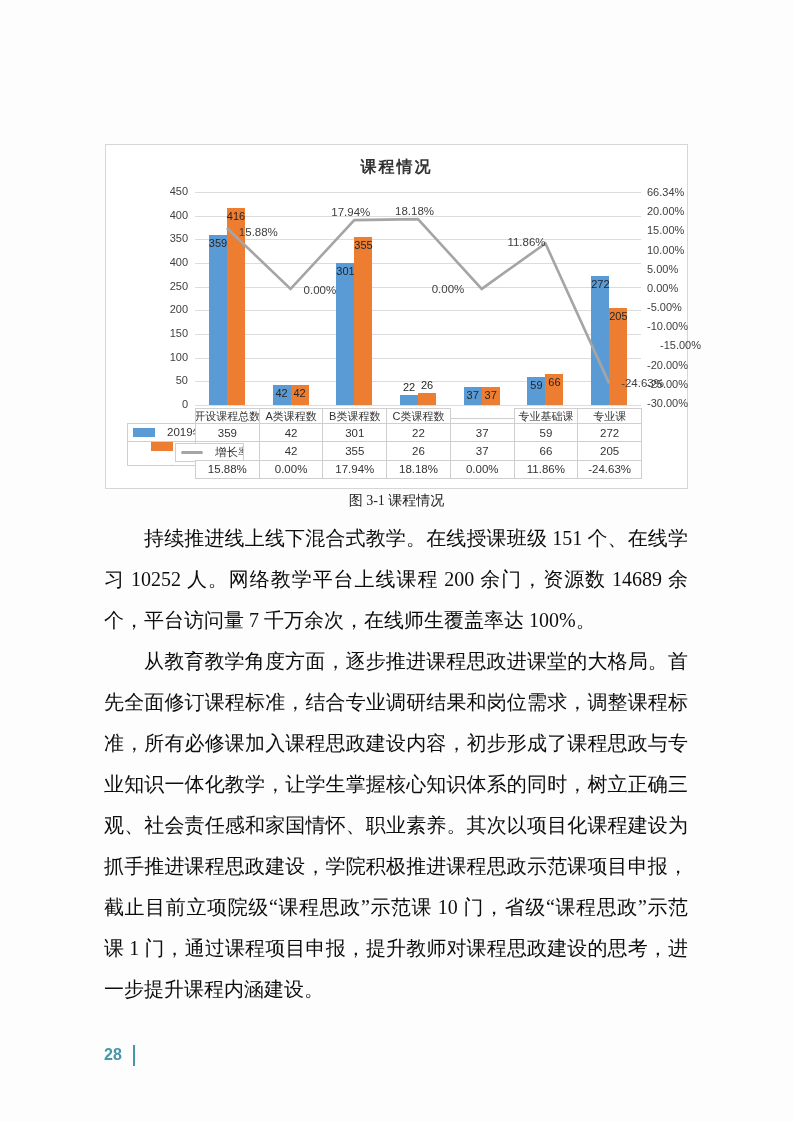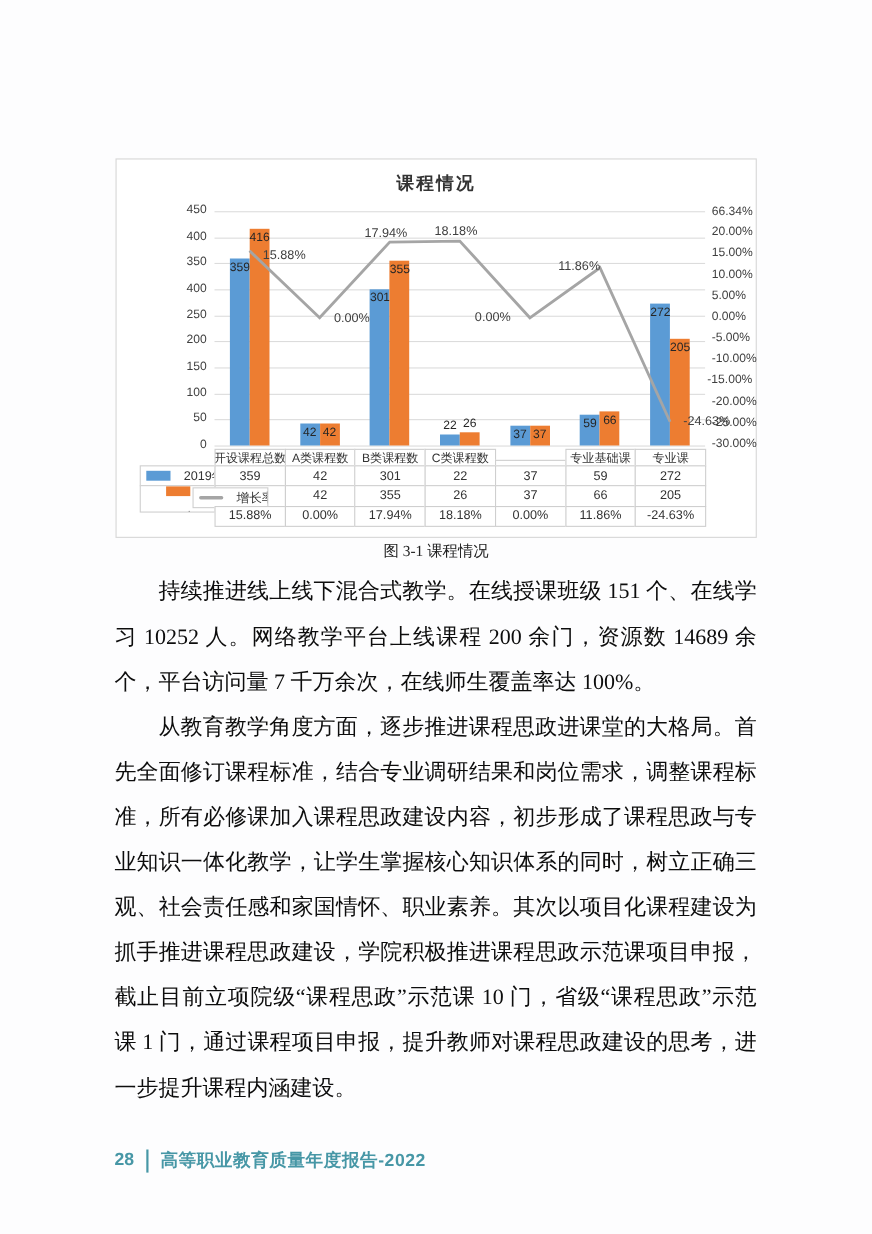--- a/index.html
+++ b/index.html
@@ -91,21 +91,21 @@
         <div class="gridline" style="left: 89px; top: 260px; width: 446px;"></div>
         <div class="tick-label left-tick" style="left: 38px; top: 253px; width: 44px;">0</div>
         <div class="tick-label" style="left: 541px; top: 41px;">66.34%</div>
         <div class="tick-label" style="left: 541px; top: 60.1818px;">20.00%</div>
         <div class="tick-label" style="left: 541px; top: 79.3636px;">15.00%</div>
         <div class="tick-label" style="left: 541px; top: 98.5455px;">10.00%</div>
         <div class="tick-label" style="left: 541px; top: 117.727px;">5.00%</div>
         <div class="tick-label" style="left: 541px; top: 136.909px;">0.00%</div>
         <div class="tick-label" style="left: 541px; top: 156.091px;">-5.00%</div>
         <div class="tick-label" style="left: 541px; top: 175.273px;">-10.00%</div>
-        <div class="tick-label" style="left: 537px; top: 194.455px;">-15.00%</div>
+        <div class="tick-label" style="left: 554px; top: 194.455px;">-15.00%</div>
         <div class="tick-label" style="left: 541px; top: 213.636px;">-20.00%</div>
         <div class="tick-label" style="left: 541px; top: 232.818px;">-25.00%</div>
         <div class="tick-label" style="left: 541px; top: 252px;">-30.00%</div>
         <div class="bar" style="left: 102.857px; top: 90.0733px; width: 18px; height: 169.927px; background: rgb(91, 155, 213);"></div>
         <div class="bar-label" style="left: 102.857px; top: 92.0733px; width: 18px; color: rgb(38, 38, 38);">359</div>
         <div class="bar" style="left: 166.571px; top: 240.12px; width: 18px; height: 19.88px; background: rgb(91, 155, 213);"></div>
         <div class="bar-label" style="left: 166.571px; top: 242.12px; width: 18px; color: rgb(38, 38, 38);">42</div>
         <div class="bar" style="left: 230.286px; top: 117.527px; width: 18px; height: 142.473px; background: rgb(91, 155, 213);"></div>
         <div class="bar-label" style="left: 230.286px; top: 119.527px; width: 18px; color: rgb(38, 38, 38);">301</div>
         <div class="bar" style="left: 294px; top: 249.587px; width: 18px; height: 10.4133px; background: rgb(91, 155, 213);"></div>
@@ -186,16 +186,15 @@
   <div class="fig-caption">图 3-1 课程情况</div>
 
   <div class="doc-text">
     <p>持续推进线上线下混合式教学。在线授课班级 151 个、在线学习 10252 人。网络教学平台上线课程 200 余门，资源数 14689 余个，平台访问量 7 千万余次，在线师生覆盖率达 100%。</p>
     <p>从教育教学角度方面，逐步推进课程思政进课堂的大格局。首先全面修订课程标准，结合专业调研结果和岗位需求，调整课程标准，所有必修课加入课程思政建设内容，初步形成了课程思政与专业知识一体化教学，让学生掌握核心知识体系的同时，树立正确三观、社会责任感和家国情怀、职业素养。其次以项目化课程建设为抓手推进课程思政建设，学院积极推进课程思政示范课项目申报，截止目前立项院级“课程思政”示范课 10 门，省级“课程思政”示范课 1 门，通过课程项目申报，提升教师对课程思政建设的思考，进一步提升课程内涵建设。</p>
   </div>
 
   <div class="footer">
     <span class="page-num">28</span>
     <span class="divider"></span>
-    <span class="report-title">高等职业教育质量年度报告-2022</span>
   </div>
 
 </div>
 
 </body></html>

